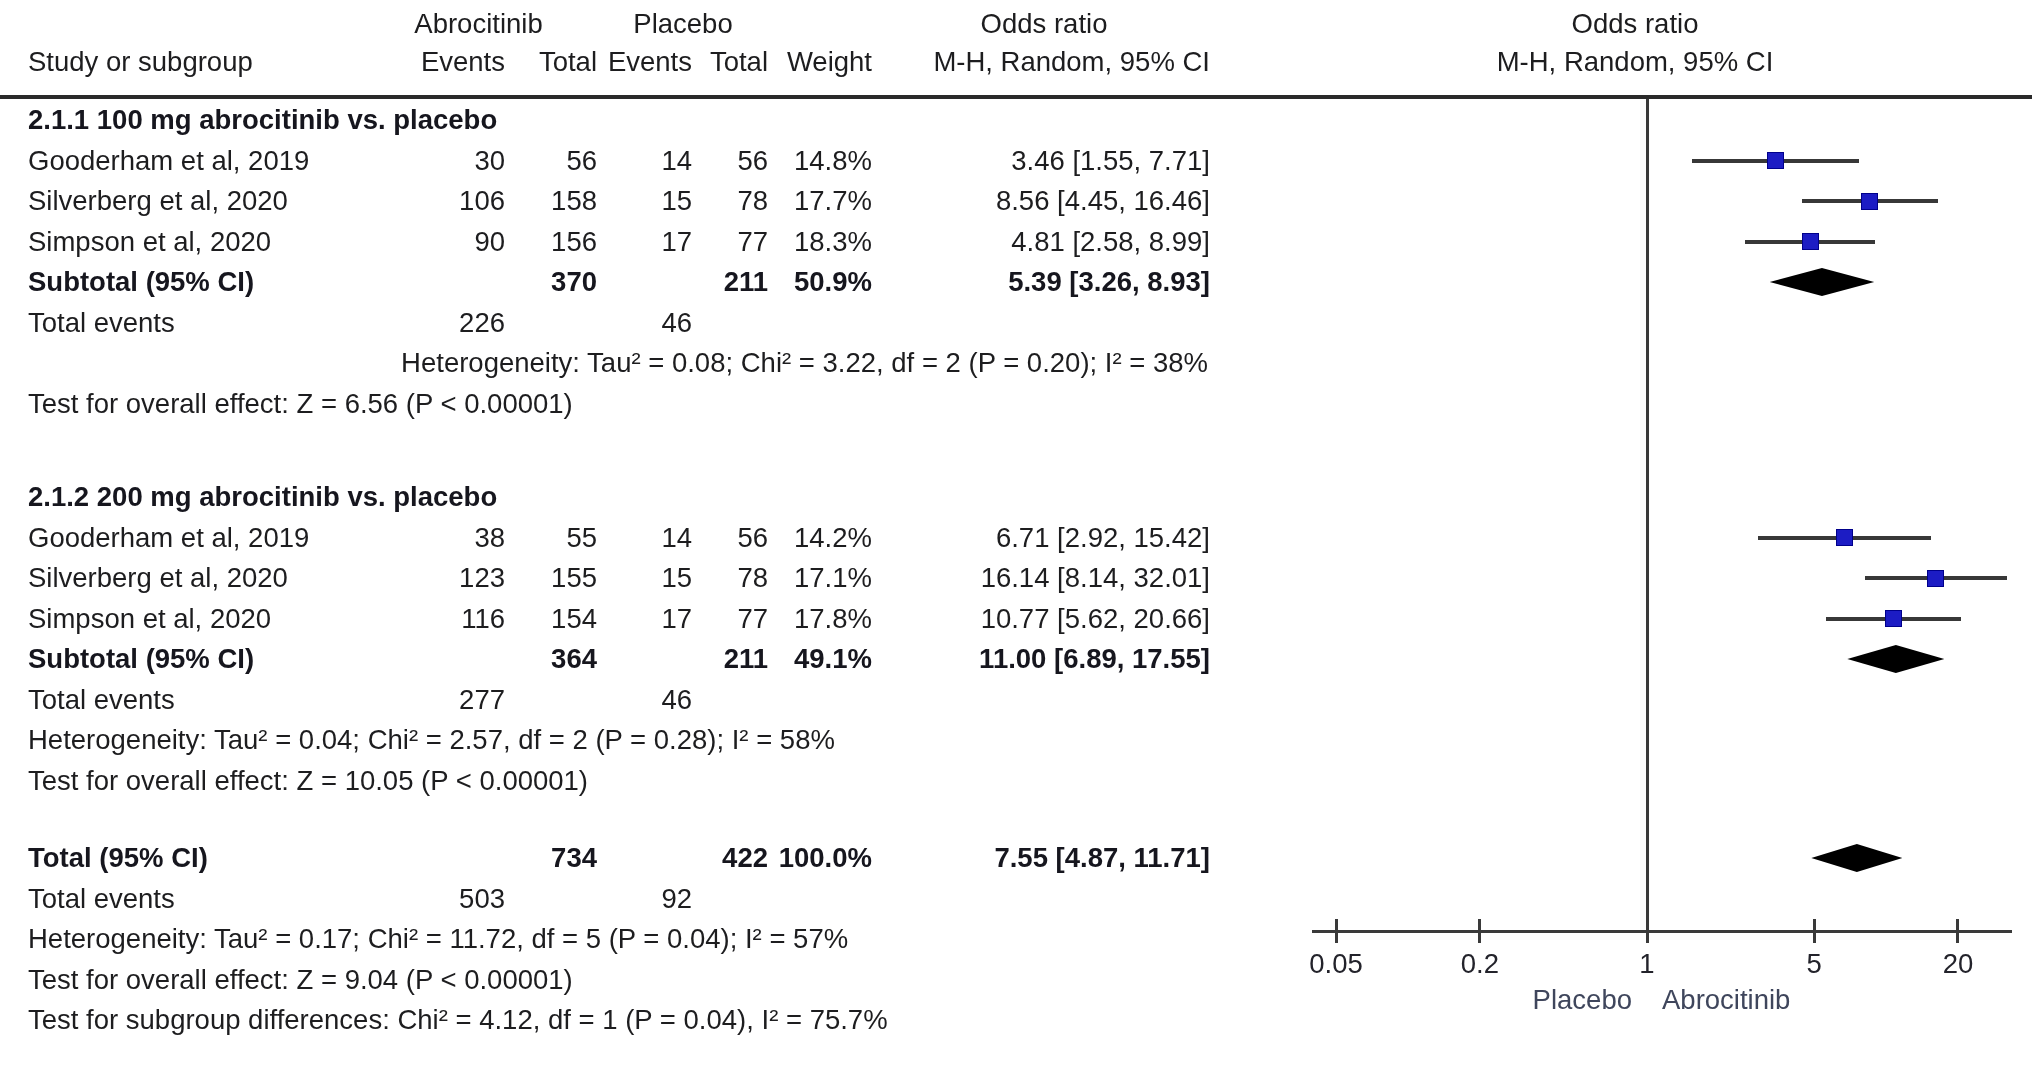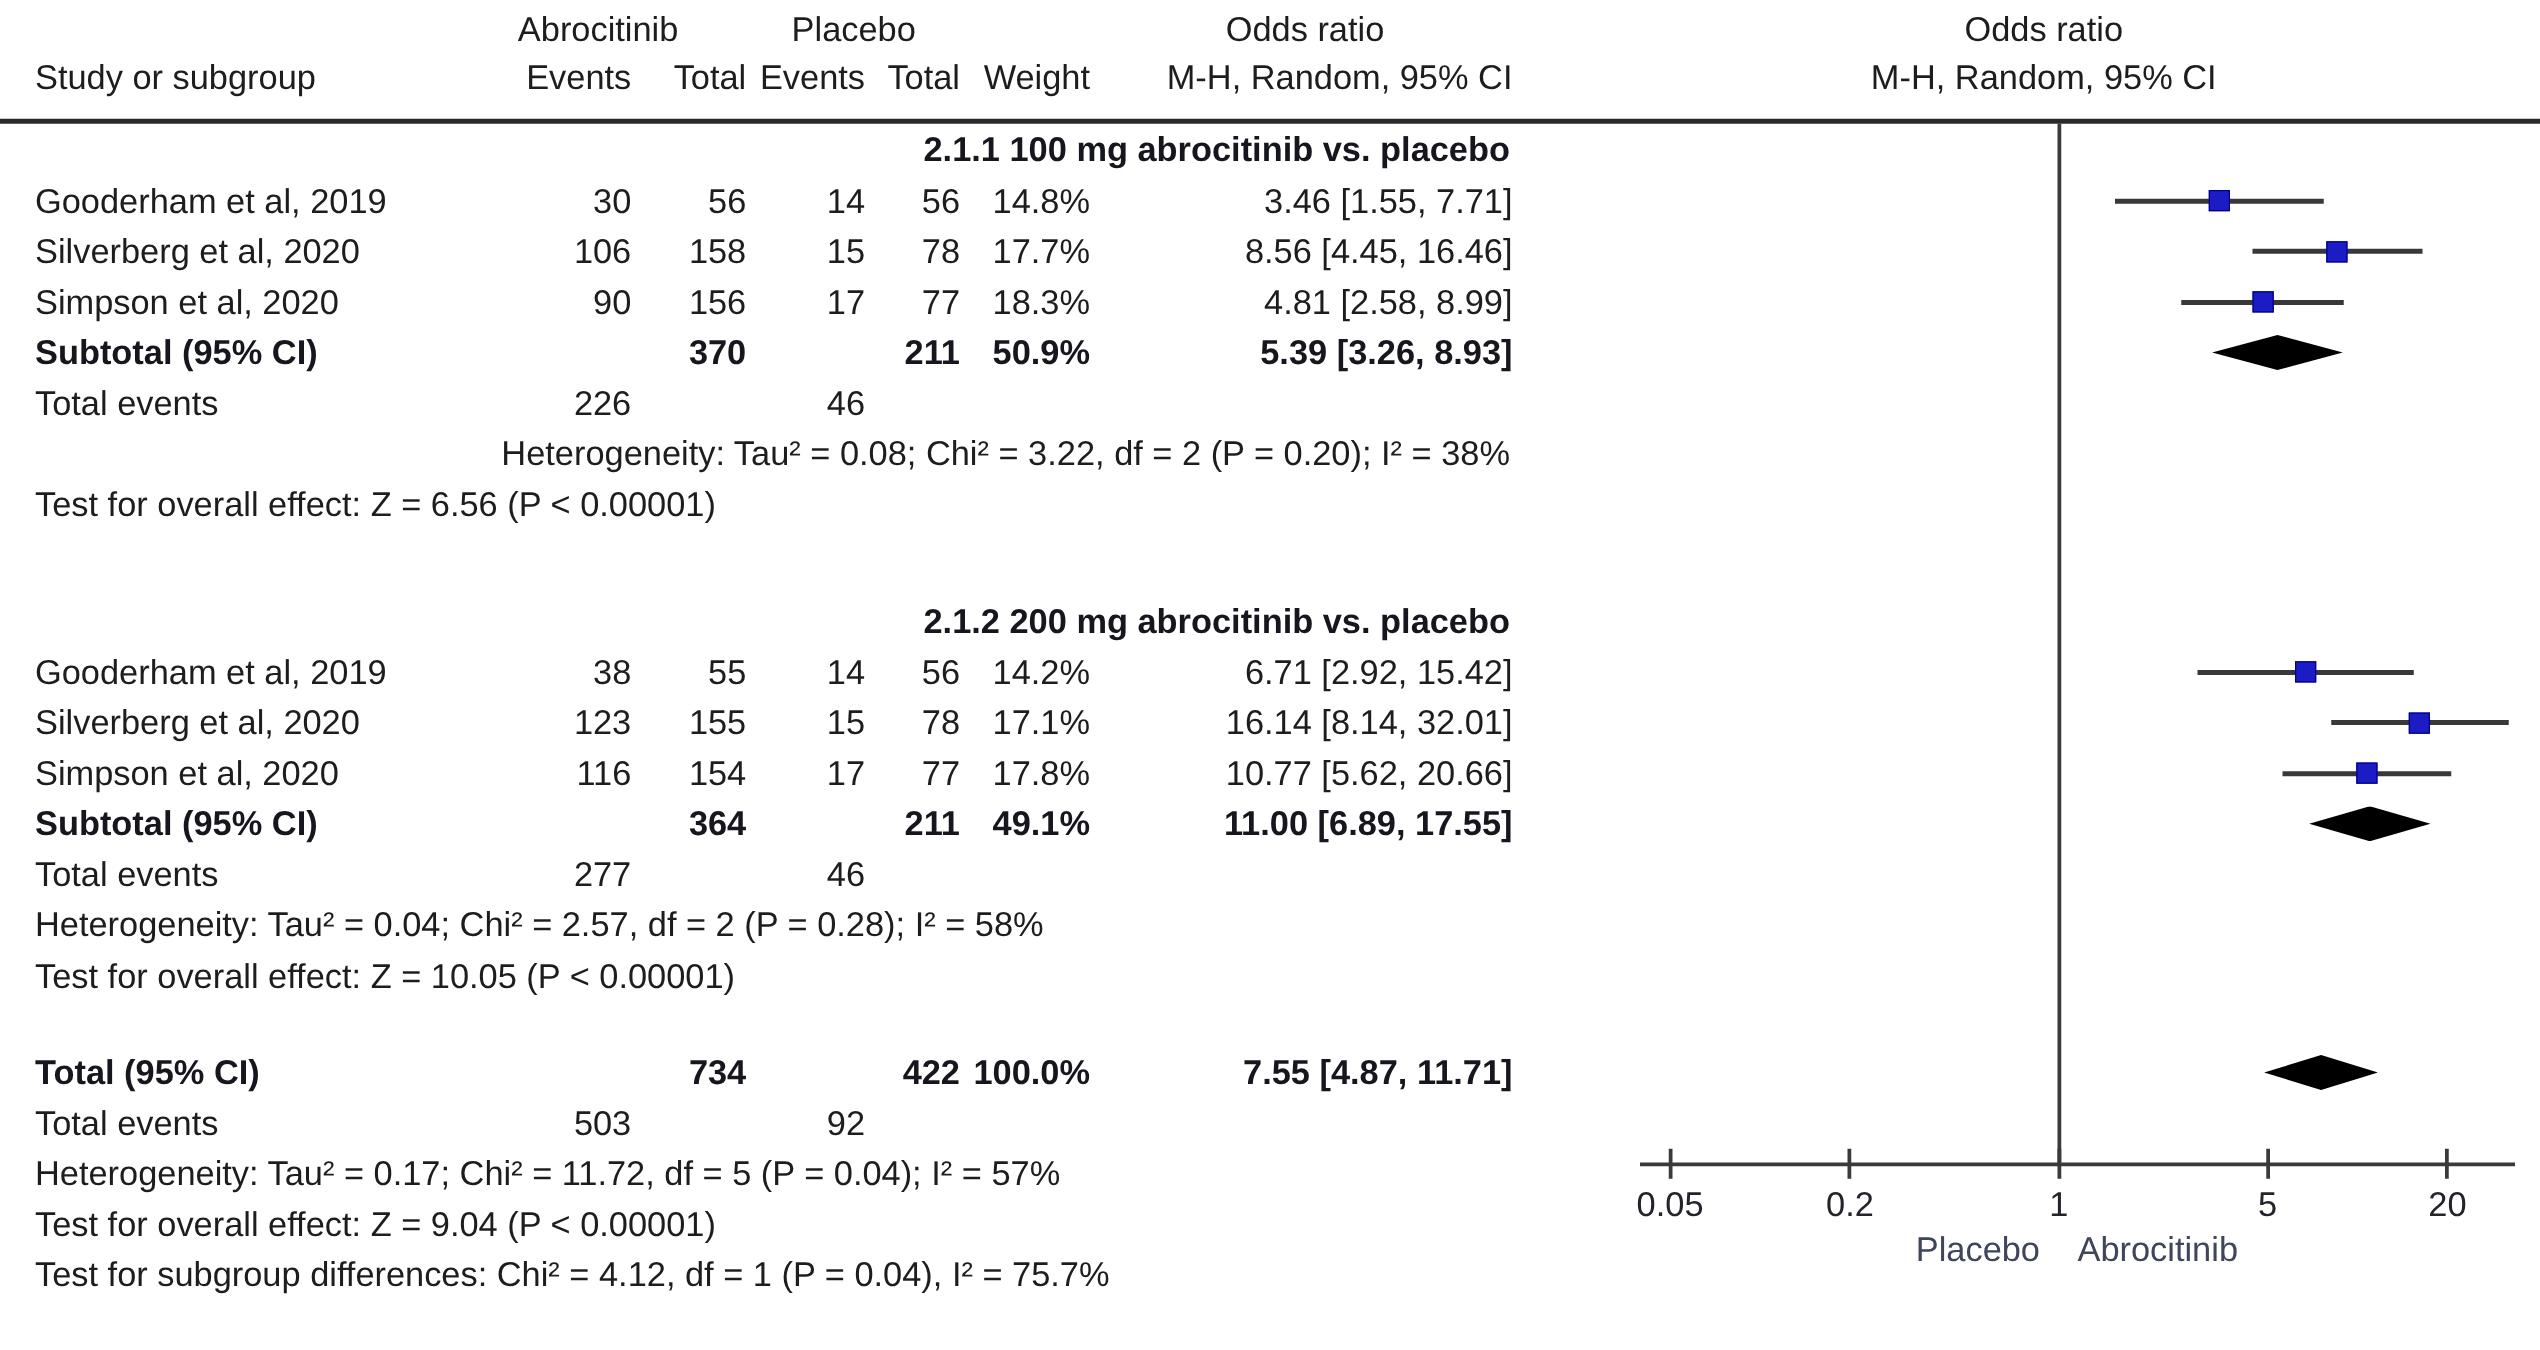--- a/index.html
+++ b/index.html
@@ -71,21 +71,21 @@
       <div class="tick" style="left: 1812.55px; top: 919px;"></div>
       <div class="tick-lbl" style="left: 1754.05px; top: 948px;">5</div>
       <div class="tick" style="left: 1956.45px; top: 919px;"></div>
       <div class="tick-lbl" style="left: 1897.95px; top: 948px;">20</div>
     </div>
 
   <div class="axis-side-lbl ra" style="left:1420px; top:984px; width:212px; text-align:right;">Placebo</div>
   <div class="axis-side-lbl" style="left:1662px; top:984px;">Abrocitinib</div>
 
   <div id="rows">
-      <div class="row" style="top: 100px; text-align: right;">
+      <div class="row" style="top: 100px;">
         <span class="cell c-note b">2.1.1 100 mg abrocitinib vs. placebo</span>
       </div>
       <div class="row" style="top: 140.5px;">
         <span class="cell c-study">Gooderham et al, 2019</span>
         <span class="cell c-e1 ra">30</span>
         <span class="cell c-t1 ra">56</span>
         <span class="cell c-e2 ra">14</span>
         <span class="cell c-t2 ra">56</span>
         <span class="cell c-w ra">14.8%</span>
         <span class="cell c-or ra">3.46 [1.55, 7.71]</span>
@@ -119,21 +119,21 @@
         <span class="cell c-study">Total events</span>
         <span class="cell c-e1 ra">226</span>
         <span class="cell c-e2 ra">46</span>
       </div>
       <div class="row" style="top: 343px; text-align: right;">
         <span class="cell c-note">Heterogeneity: Tau² = 0.08; Chi² = 3.22, df = 2 (P = 0.20); I² = 38%</span>
       </div>
       <div class="row" style="top: 383.5px;">
         <span class="cell c-note">Test for overall effect: Z = 6.56 (P &lt; 0.00001)</span>
       </div>
-      <div class="row" style="top: 477px; text-align: right;">
+      <div class="row" style="top: 477px;">
         <span class="cell c-note b">2.1.2 200 mg abrocitinib vs. placebo</span>
       </div>
       <div class="row" style="top: 517.5px;">
         <span class="cell c-study">Gooderham et al, 2019</span>
         <span class="cell c-e1 ra">38</span>
         <span class="cell c-t1 ra">55</span>
         <span class="cell c-e2 ra">14</span>
         <span class="cell c-t2 ra">56</span>
         <span class="cell c-w ra">14.2%</span>
         <span class="cell c-or ra">6.71 [2.92, 15.42]</span>

